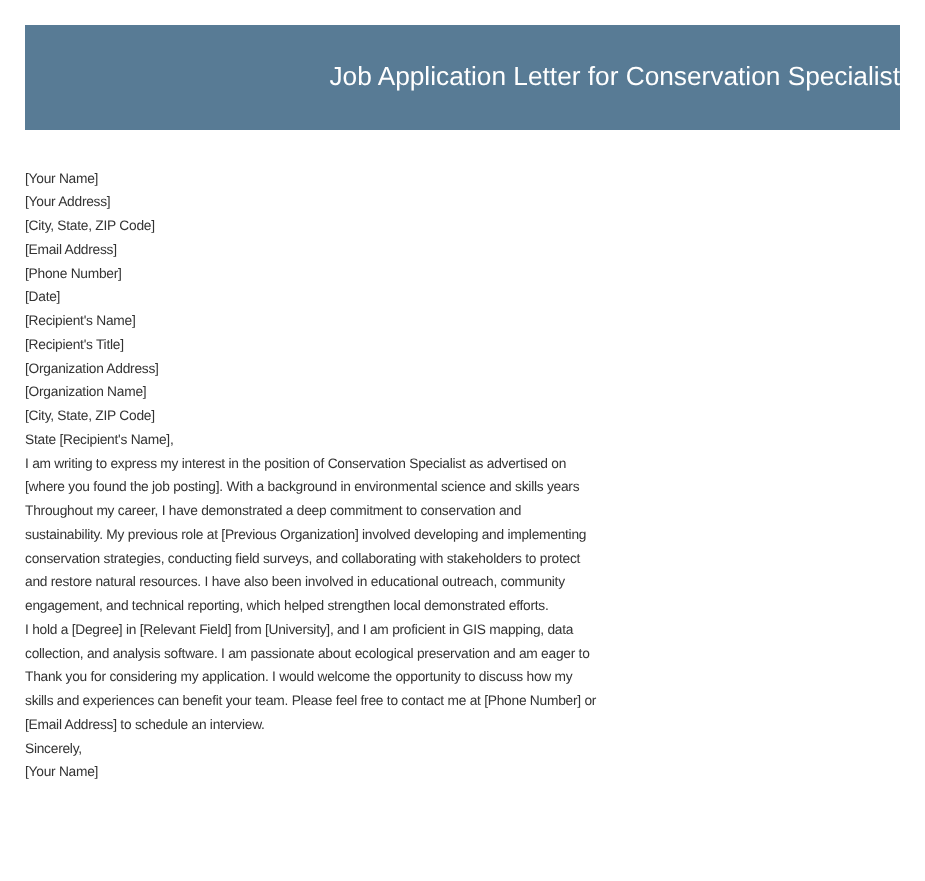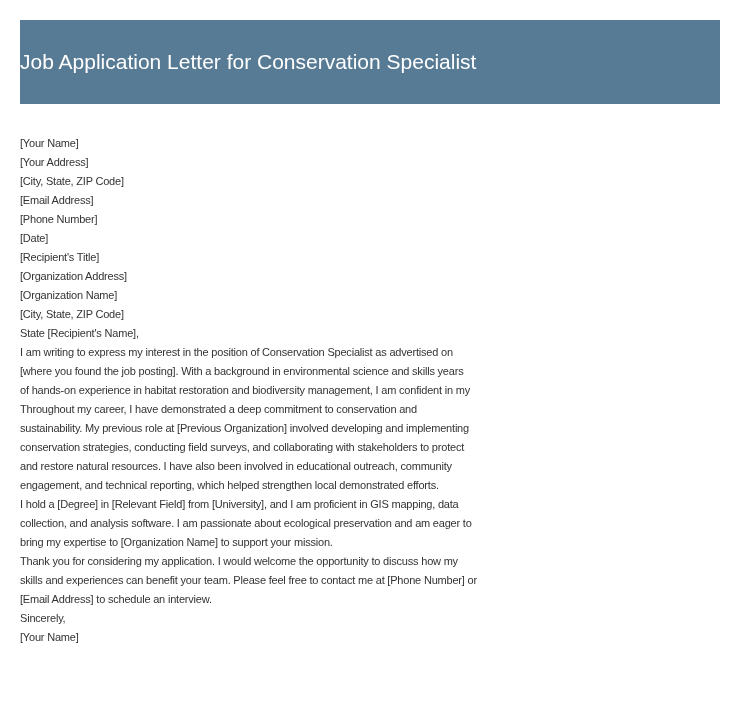--- a/index.html
+++ b/index.html
@@ -16,21 +16,21 @@
     }
     .page {
       position: relative;
       padding: 20px 20px 0 20px;
     }
     .header {
       background: #587b95;
       height: 84px;
       display: flex;
       align-items: center;
-      justify-content: flex-start;
+      justify-content: flex-end;
     }
     .header h1 {
       margin: 0;
       color: #ffffff;
       font-weight: normal;
       font-size: 21px;
       letter-spacing: 0px;
       font-family: "Liberation Sans", "DejaVu Sans", sans-serif;
     }
     .letter {
@@ -59,46 +59,45 @@
     <div>
       <span class="line">[Your Name]</span>
       <span class="line">[Your Address]</span>
       <span class="line">[City, State, ZIP Code]</span>
       <span class="line">[Email Address]</span>
       <span class="line">[Phone Number]</span>
       <span class="line">[Date]</span>
     </div>
 
     <div>
+      <span class="line">[Recipient's Name]</span>
       <span class="line">[Recipient's Title]</span>
       <span class="line">[Organization Address]</span>
       <span class="line">[Organization Name]</span>
       <span class="line">[City, State, ZIP Code]</span>
     </div>
 
     <span class="line">State [Recipient's Name],</span>
 
     <div class="para">
       <span class="line">I am writing to express my interest in the position of Conservation Specialist as advertised on</span>
       <span class="line">[where you found the job posting]. With a background in environmental science and skills years</span>
-      <span class="line">of hands-on experience in habitat restoration and biodiversity management, I am confident in my</span>
     </div>
 
     <div class="para">
       <span class="line">Throughout my career, I have demonstrated a deep commitment to conservation and</span>
       <span class="line">sustainability. My previous role at [Previous Organization] involved developing and implementing</span>
       <span class="line">conservation strategies, conducting field surveys, and collaborating with stakeholders to protect</span>
       <span class="line">and restore natural resources. I have also been involved in educational outreach, community</span>
       <span class="line">engagement, and technical reporting, which helped strengthen local demonstrated efforts.</span>
     </div>
 
     <div class="para">
       <span class="line">I hold a [Degree] in [Relevant Field] from [University], and I am proficient in GIS mapping, data</span>
       <span class="line">collection, and analysis software. I am passionate about ecological preservation and am eager to</span>
-      <span class="line">bring my expertise to [Organization Name] to support your mission.</span>
     </div>
 
     <div class="para">
       <span class="line">Thank you for considering my application. I would welcome the opportunity to discuss how my</span>
       <span class="line">skills and experiences can benefit your team. Please feel free to contact me at [Phone Number] or</span>
       <span class="line">[Email Address] to schedule an interview.</span>
     </div>
 
     <span class="line">Sincerely,</span>
     <span class="line">[Your Name]</span>

